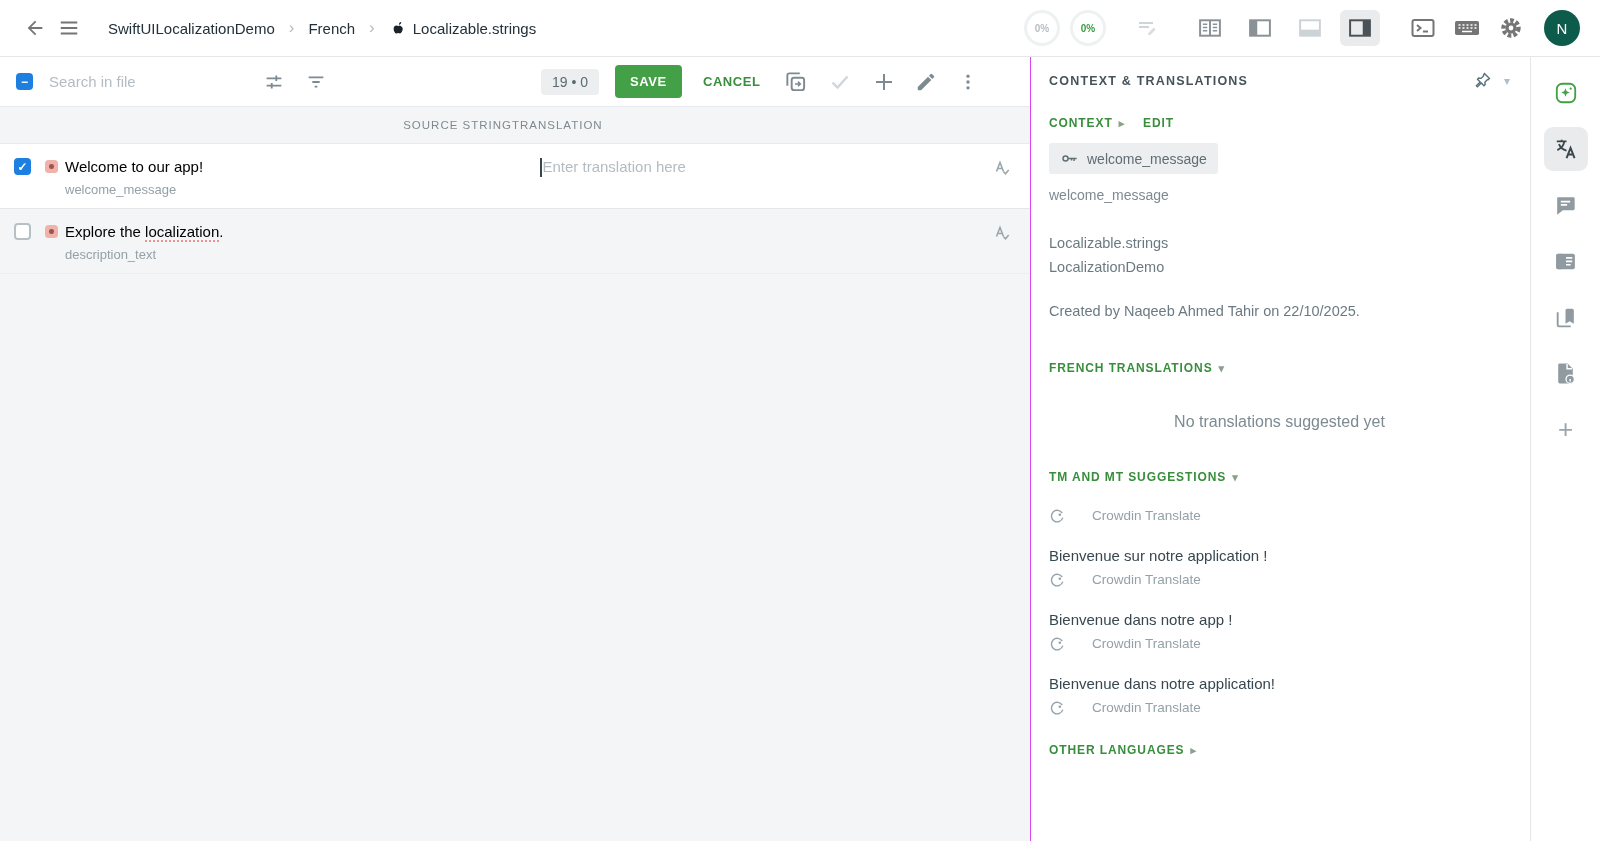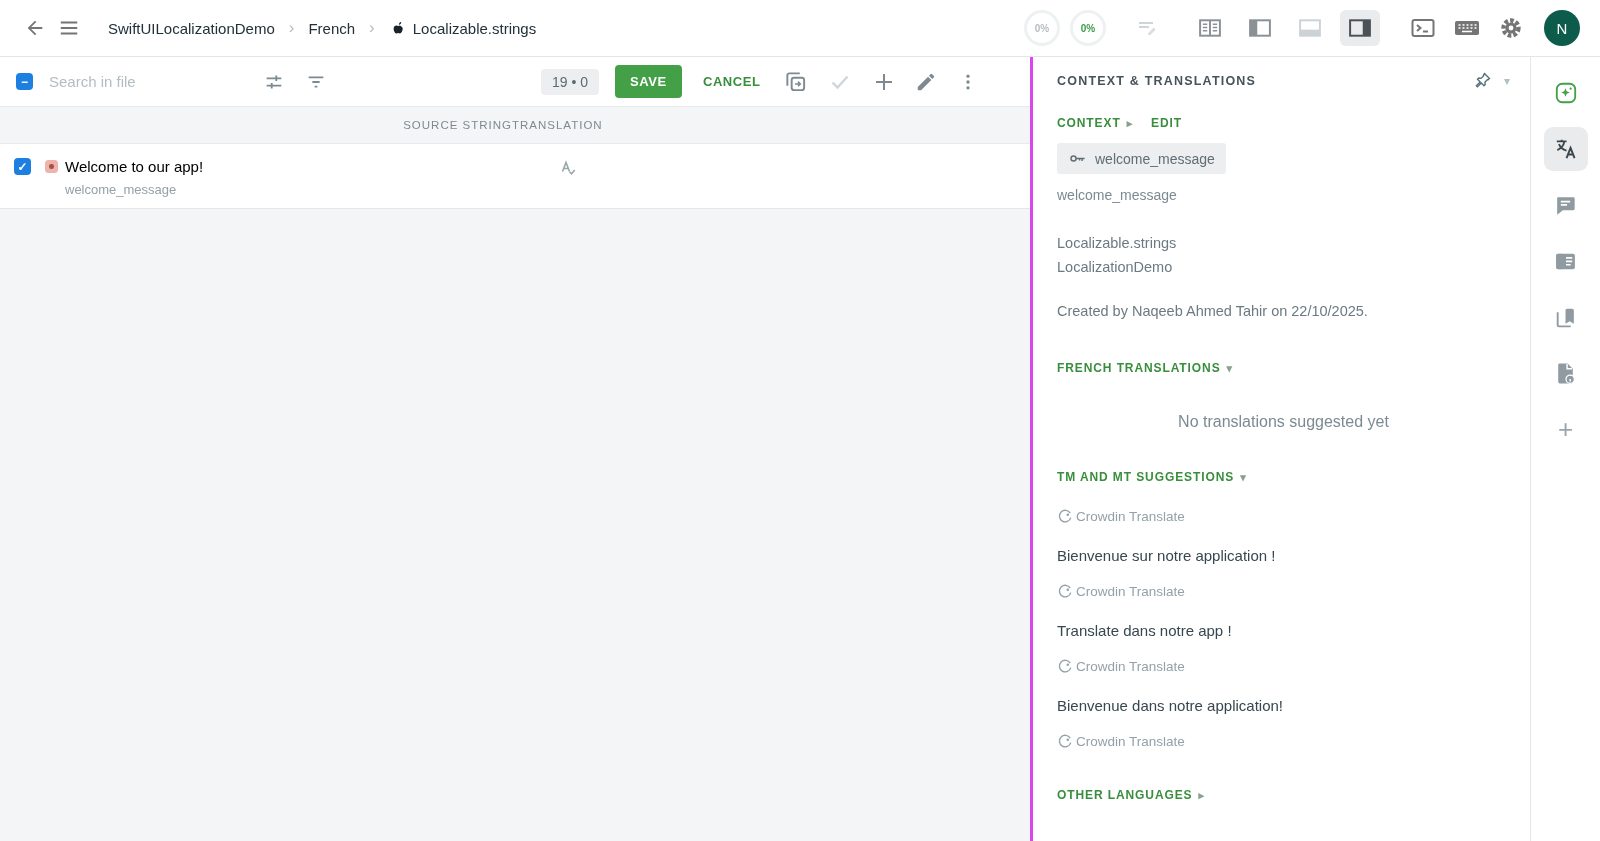--- a/index.html
+++ b/index.html
@@ -23,22 +23,22 @@
   .view-btn { width:40px; height:36px; display:flex; align-items:center; justify-content:center;
     color:#8a9196; border-radius:6px; cursor:pointer; }
   .view-btn.muted { color:#ccd3d7; }
   .view-btn.selected { background:#e9ebec; color:#4a5257; }
   .avatar { width:36px; height:36px; border-radius:50%; background:#0d5c4b; color:#fff;
     display:flex; align-items:center; justify-content:center; font-size:15px; font-weight:500; }
 
   
   .main { display:flex; height:784px; }
   .editor { width:1030px; background:#f4f5f6; display:flex; flex-direction:column; }
-  .panel { width:500px; background:#fff; border-left:3px solid #d946ef;
-    padding:14px 20px 0 24px; overflow:hidden; }
+  .panel { width:500px; background:#fff; border-left:1px solid #d946ef;
+    padding:14px 20px 0 18px; overflow:hidden; }
   .railbar { width:70px; background:#fff; border-left:1px solid #e4e6e8;
     display:flex; flex-direction:column; align-items:center; padding-top:14px; gap:12px; }
 
   
   .ed-toolbar { height:50px; background:#fff; border-bottom:1px solid #e8eaed;
     display:flex; align-items:center; padding:0 16px; }
   .cbx { width:17px; height:17px; border-radius:4px; flex:none; display:flex;
     align-items:center; justify-content:center; font-size:12px; line-height:1; cursor:pointer; }
   .cbx-blue { background:#1d7fe0; color:#fff; font-weight:bold; }
   .cbx-empty { border:2px solid #b7c0c5; background:#fff; color:transparent; }
@@ -89,22 +89,22 @@
   .key-chip { margin-top:13px; display:inline-flex; align-items:center; gap:8px;
     background:#eceef0; border-radius:3px; padding:6px 11px; color:#5f6d75; font-size:14px; }
   .key-plain { margin-top:13px; font-size:14px; color:#7d8a91; }
   .meta-line { font-size:14.5px; color:#6b7a82; line-height:24px; }
   .created-line { margin-top:24px; font-size:14.5px; color:#6b7a82; }
   .sec-french { margin-top:39px; }
   .empty-note { margin-top:37px; text-align:center; font-size:16px; color:#7d8a91; }
   .sec-tm { margin-top:36px; }
   .sug { margin-top:23px; cursor:pointer; }
   .sug-text { font-size:15px; color:#37474f; }
-  .sug-src { margin-top:19px; display:flex; align-items:center; gap:3px; font-size:13.5px; color:#94a1a8; }
-  .sec-other { margin-top:36px; }
+  .sug-src { margin-top:8px; display:flex; align-items:flex-start; gap:27px; font-size:13.5px; color:#94a1a8; }
+  .sec-other { margin-top:24px; }
 
   
   .rail-ic { width:44px; height:44px; border-radius:9px; display:flex; align-items:center;
     justify-content:center; color:#8f9ba1; cursor:pointer; flex:none; }
   .rail-ic.green { color:#43a047; }
   .rail-ic.selected { background:#e9ebec; color:#3c474d; }
   .rail-plus { color:#9aa6ac; font-size:26px; font-weight:300; }
 
   svg { display:block; }
 </style>
@@ -262,28 +262,49 @@
       <span class="cbx cbx-blue">
           <span>✓</span>
         </span>
       <span class="status-chip">
           <span class="status-dot"></span>
         </span>
       <div class="src-cell">
         <div class="src-text">Welcome to our app!</div>
         <div class="src-key">welcome_message</div>
       </div>
+      <div class="trans-cell">
+        <span class="caret-bar"></span>
+        <span class="trans-placeholder">Enter translation here</span>
+      </div>
       <span class="row-tail">
         <svg width="22" height="22" viewBox="0 0 22 22">
             <path d="M5.5 14.5L9 5.5l3.5 9M6.8 11.5h4.4" stroke="currentColor" stroke-width="1.6" fill="none"></path>
             <path d="M12.5 14.8l2 2 3.2-3.8" stroke="currentColor" stroke-width="1.6" fill="none"></path>
           </svg>
       </span>
     </div>
 
+    <div class="row row-plain">
+      <span class="cbx cbx-empty"></span>
+      <span class="status-chip">
+          <span class="status-dot"></span>
+        </span>
+      <div class="src-cell">
+        <div class="src-text"><span>Explore the </span><span class="squiggle">localization</span><span>.</span></div>
+        <div class="src-key">description_text</div>
+      </div>
+      <div class="trans-cell"></div>
+      <span class="row-tail">
+        <svg width="22" height="22" viewBox="0 0 22 22">
+            <path d="M5.5 14.5L9 5.5l3.5 9M6.8 11.5h4.4" stroke="currentColor" stroke-width="1.6" fill="none"></path>
+            <path d="M12.5 14.8l2 2 3.2-3.8" stroke="currentColor" stroke-width="1.6" fill="none"></path>
+          </svg>
+      </span>
+    </div>
   </section>
 
   <aside class="panel">
     <div class="panel-head">
       <span class="panel-title">CONTEXT &amp; TRANSLATIONS</span>
       <span class="panel-head-ics">
         <span style="color:#546e7a; cursor:pointer;">
           <svg width="19" height="19" viewBox="0 0 24 24">
               <path d="M14.5 3.2l6.3 6.3-1.6 1.6-.9-.3-3.3 3.3.4 3-1.5 1.5-3.4-3.4-4.9 4.9-1.4-1.4 4.9-4.9-3.4-3.4 1.5-1.5 3 .4 3.3-3.3-.3-.9z" fill="none" stroke="currentColor" stroke-width="1.7"></path>
             </svg>
@@ -345,21 +366,21 @@
       <div class="sug-text">Bienvenue sur notre application !</div>
       <div class="sug-src">
         <svg width="16" height="16" viewBox="0 0 20 20" style="color:#94a1a8;">
             <path d="M16.5 6.5A7.2 7.2 0 1 0 17.2 12" fill="none" stroke="currentColor" stroke-width="1.7"></path>
             <circle cx="13.5" cy="8.5" r="1.6" fill="currentColor"></circle>
           </svg>
         <span>Crowdin Translate</span>
       </div>
     </div>
     <div class="sug">
-      <div class="sug-text">Translate dans notre app !</div>
+      <div class="sug-text">Bienvenue dans notre app !</div>
       <div class="sug-src">
         <svg width="16" height="16" viewBox="0 0 20 20" style="color:#94a1a8;">
             <path d="M16.5 6.5A7.2 7.2 0 1 0 17.2 12" fill="none" stroke="currentColor" stroke-width="1.7"></path>
             <circle cx="13.5" cy="8.5" r="1.6" fill="currentColor"></circle>
           </svg>
         <span>Crowdin Translate</span>
       </div>
     </div>
     <div class="sug">
       <div class="sug-text">Bienvenue dans notre application!</div>

